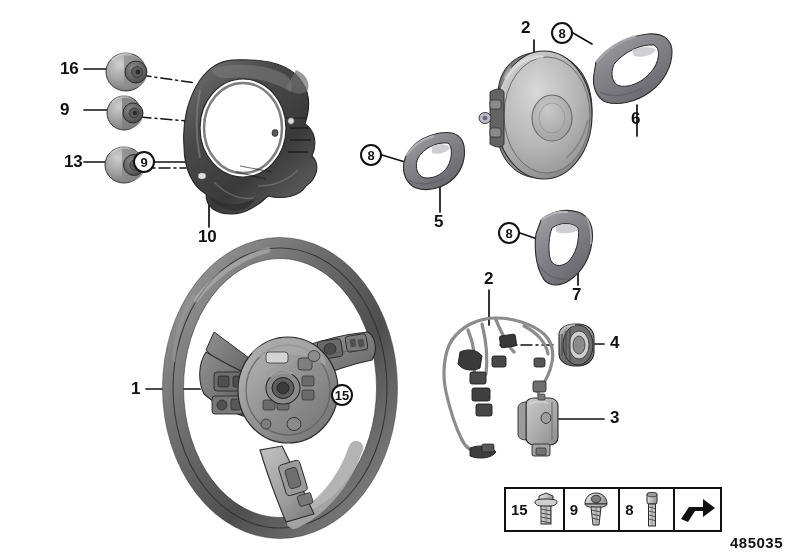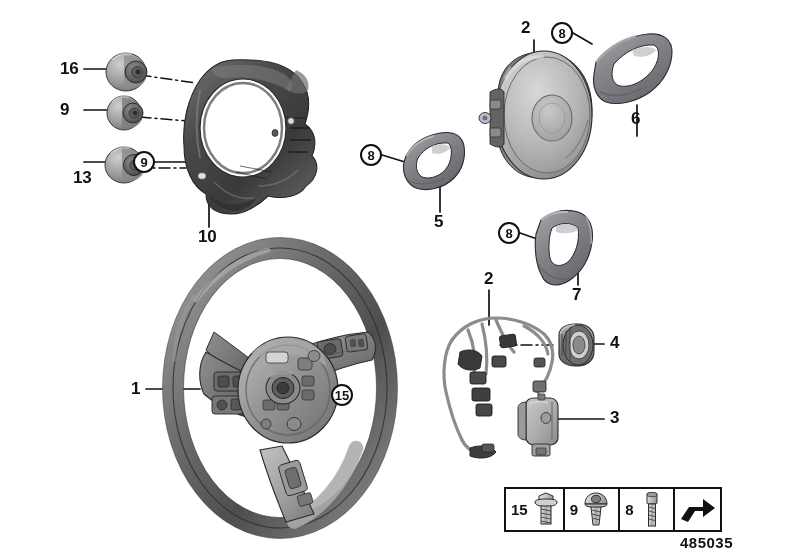--- a/index.html
+++ b/index.html
@@ -419,21 +419,21 @@
       <ellipse cx="546" cy="418" rx="5" ry="5.5" fill="#9d9d9d" stroke="#383838" stroke-width="0.9"></ellipse>
       <path d="M552,402 L552,440" stroke="#6a6a6a" stroke-width="1.3" fill="none" opacity="0.8"></path>
       <path d="M530,404 C534,401 542,401 548,403" stroke="#e0e0e0" stroke-width="1.6" fill="none" opacity="0.6"></path>
       <rect x="538" y="394" width="7" height="6" rx="1" fill="#7b7b7b" stroke="#2b2b2b" stroke-width="0.7"></rect>
     </g>
 
   </svg>
 
   <div class="callout-num" style="left:60px;top:60px;">16</div>
   <div class="callout-num" style="left:60px;top:101px;">9</div>
-  <div class="callout-num" style="left:73px;top:153px;margin-top:16px;">13</div>
+  <div class="callout-num" style="left:64px;top:153px;">13</div>
   <div class="callout-num" style="left:198px;top:228px;">10</div>
   <div class="callout-num" style="left:131px;top:380px;">1</div>
   <div class="callout-num" style="left:521px;top:19px;">2</div>
   <div class="callout-num" style="left:631px;top:110px;">6</div>
   <div class="callout-num" style="left:434px;top:213px;">5</div>
   <div class="callout-num" style="left:572px;top:286px;">7</div>
   <div class="callout-num" style="left:484px;top:270px;">2</div>
   <div class="callout-num" style="left:610px;top:334px;">4</div>
   <div class="callout-num" style="left:610px;top:409px;">3</div>
 
@@ -484,15 +484,15 @@
 
     <div class="legend-cell" style="width:45px;">
       <span class="lg-art" style="width:45px;">
         <svg viewBox="0 0 45 41" width="45" height="41" style="position:absolute;left:0;top:0;">
           <path d="M6,30 L14,18 L28,18 L28,10 L40,19 L28,28 L28,22 L20,22 L13,33 Z" fill="#111111"></path>
         </svg>
       </span>
     </div>
   </div>
 
-  <div class="diagram-id" style="left:680px;top:534px;">485035</div>
+  <div class="diagram-id" style="left:730px;top:534px;">485035</div>
 
 </div>
 
 </body></html>

